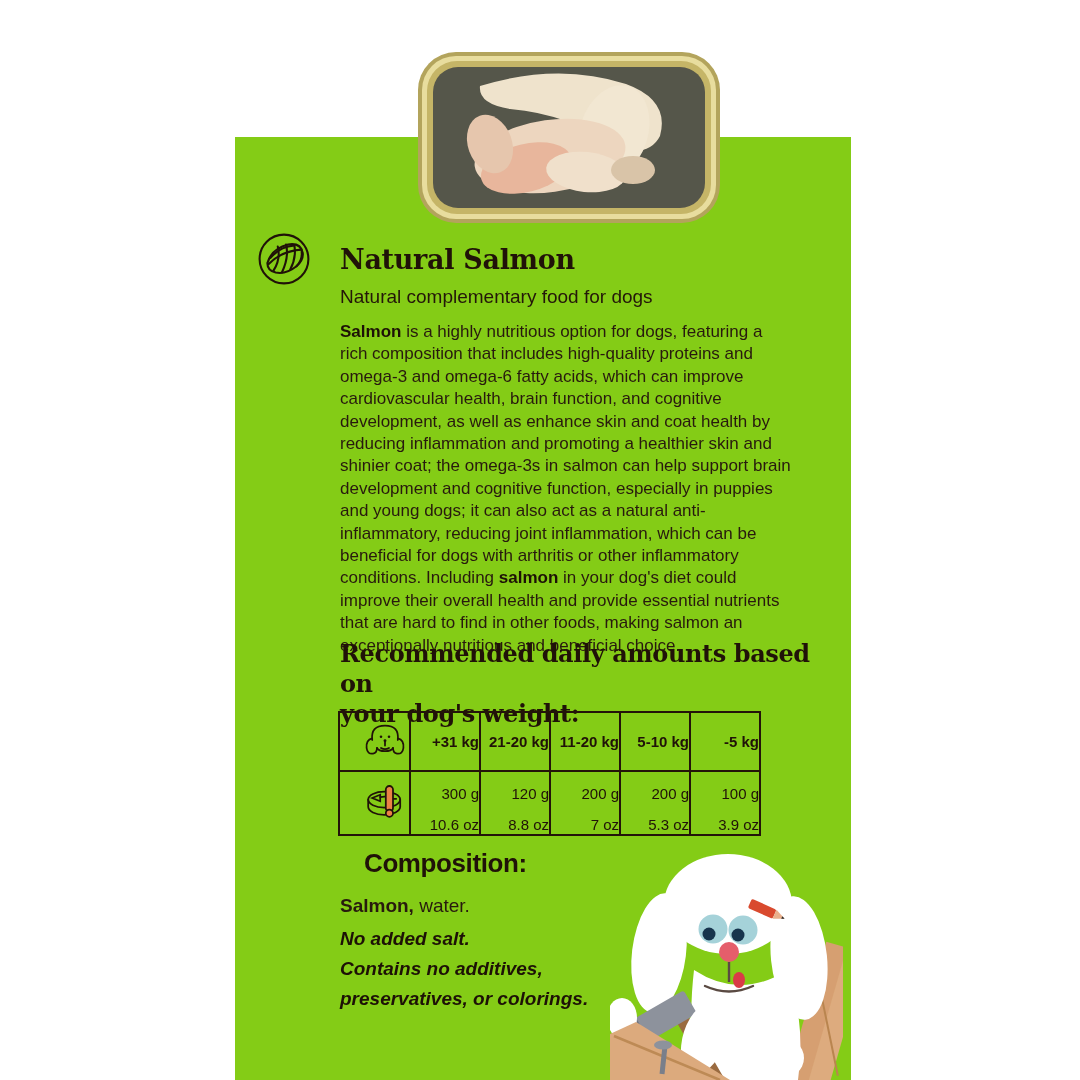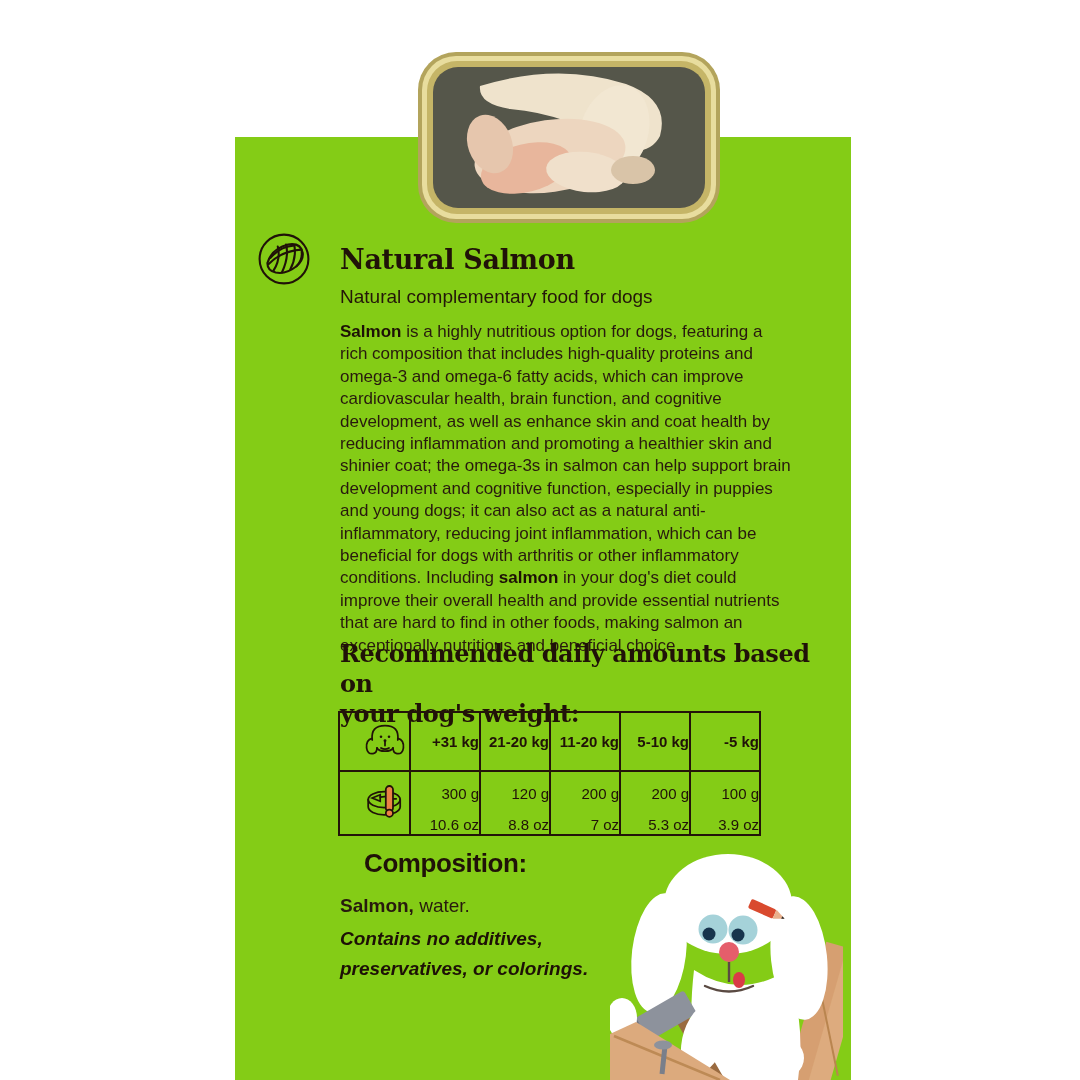--- a/index.html
+++ b/index.html
@@ -154,20 +154,21 @@
         <div class="portion-line">100 g</div>
         <div class="portion-line">3.9 oz</div>
       </td>
     </tr>
   </tbody>
     </table>
 
   <div class="composition-heading">Composition:</div>
   <div class="ingredients"><b>Salmon,</b><span> water.</span></div>
   <div class="notes">
+    <div>No added salt.</div>
     <div>Contains no additives,</div>
     <div>preservatives, or colorings.</div>
   </div>
 
   <svg class="dog-illustration" viewBox="0 0 233 230">
 
     <g>
       <rect x="196" y="92" width="22" height="145" fill="#d69f71" transform="rotate(16 207 164)"></rect>
       <rect x="219" y="84" width="21" height="155" fill="#ddab7e" transform="rotate(16 229 161)"></rect>
       <line x1="201" y1="105" x2="230" y2="225" stroke="#b9854f" stroke-width="2" transform="rotate(2 207 164)"></line>

